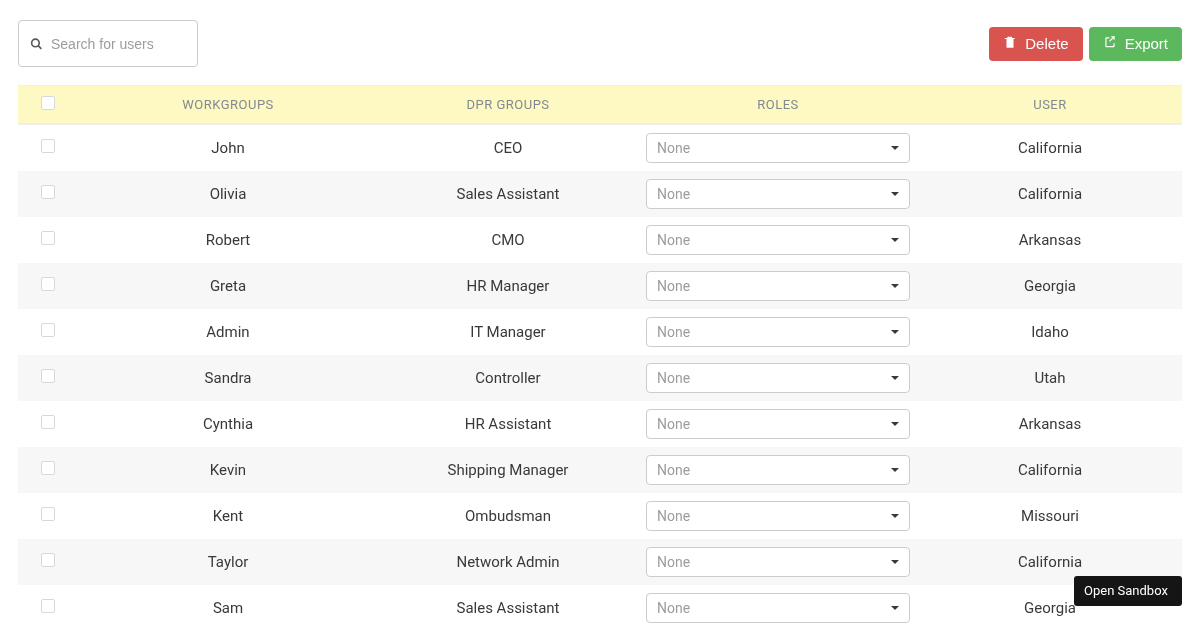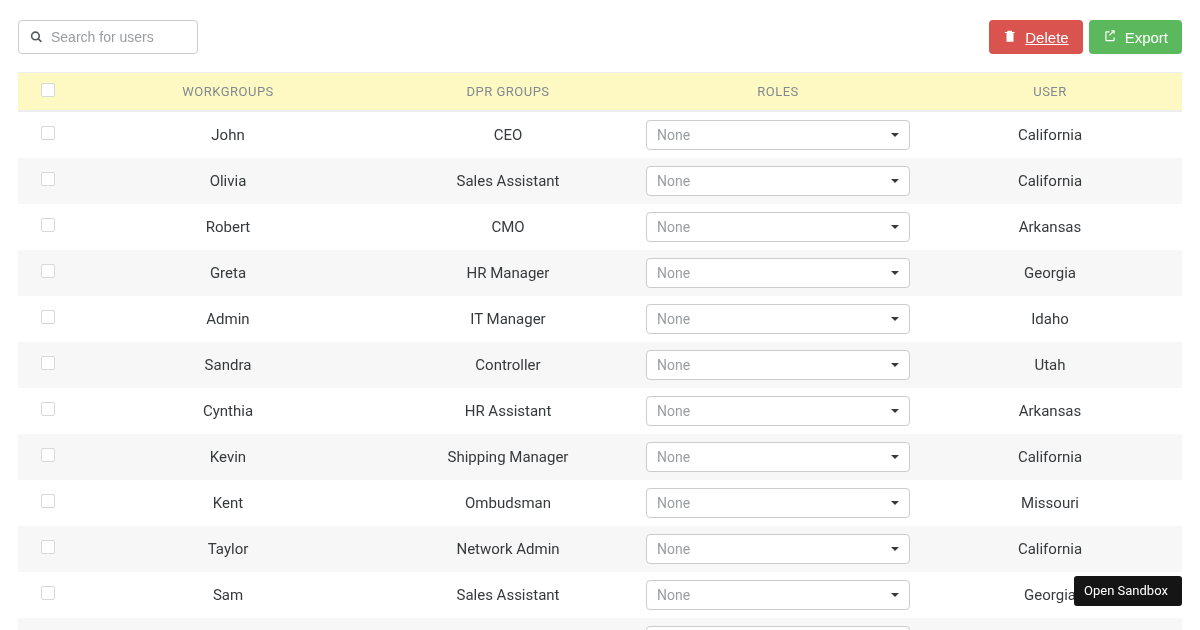--- a/index.html
+++ b/index.html
@@ -30,21 +30,21 @@
     position: absolute;
     left: 12px;
     top: 50%;
     transform: translateY(-50%);
     color: #55595c;
     display: flex;
     align-items: center;
   }
   .search-input {
     width: 100%;
-    height: 34px;
+    height: 47px;
     padding: 6px 10px 6px 32px;
     border: 1px solid #ccc;
     border-radius: 4px;
     font-size: 14px;
     color: #55595c;
     background: #fff;
   }
   .search-input::placeholder { color: #9a9da0; }
   .btn-group { display: flex; gap: 6px; }
   .btn {
@@ -53,21 +53,21 @@
     gap: 8px;
     height: 34px;
     padding: 0 14px;
     border: none;
     border-radius: 4px;
     font-size: 15px;
     color: #fff;
     cursor: pointer;
     font-weight: 400;
   }
-  .btn-danger { background: #d9534f; text-decoration: underline; }
+  .btn-danger { background: #d9534f; }
   .btn-success { background: #5cb85c; }
   .btn svg { width: 14px; height: 14px; }
 
   table {
     width: 100%;
     border-collapse: collapse;
   }
   thead th {
     font-weight: 400;
     font-size: 13px;

